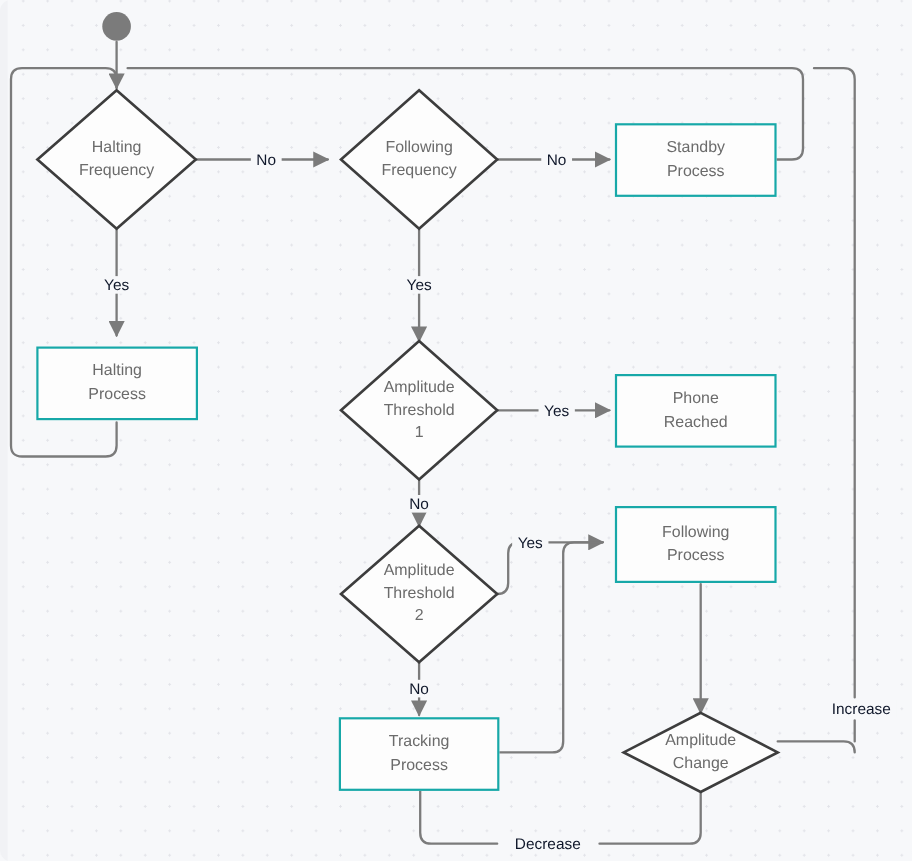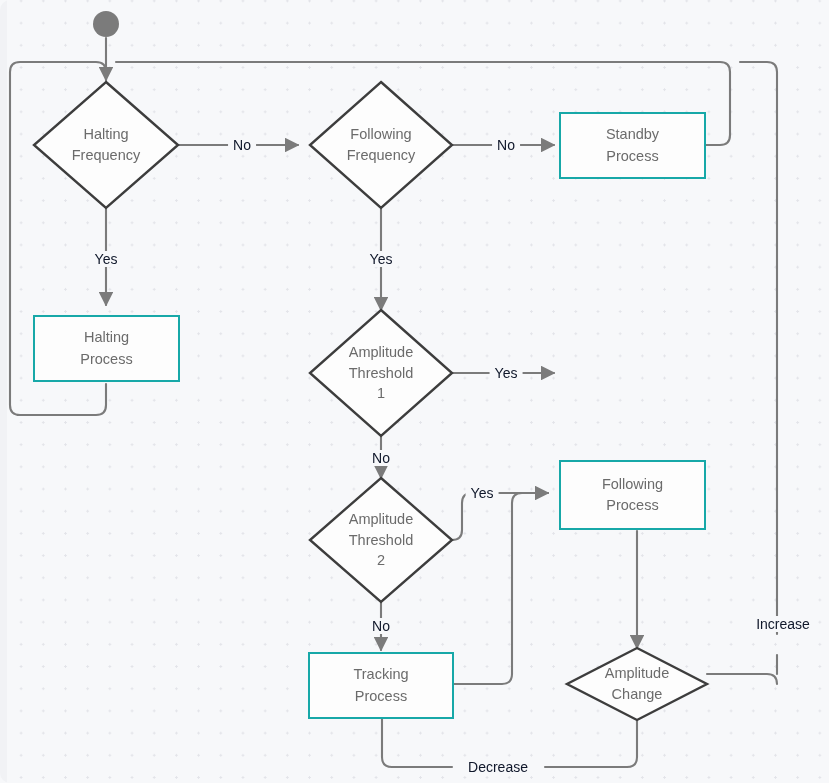--- a/index.html
+++ b/index.html
@@ -190,20 +190,26 @@
     </div>
   </div>
 
   <div class="node proc" style="left:33px; top:315px; width:147px; height:67px;">
     <div>
       <div>Halting</div>
       <div>Process</div>
     </div>
   </div>
 
+  <div class="node proc" style="left:559px; top:340px; width:147px; height:67px;">
+    <div>
+      <div>Phone</div>
+      <div>Reached</div>
+    </div>
+  </div>
 
   <div class="node proc" style="left:559px; top:460px; width:147px; height:70px;">
     <div>
       <div>Following</div>
       <div>Process</div>
     </div>
   </div>
 
   <div class="node proc" style="left:308px; top:652px; width:146px; height:67px;">
     <div>
@@ -213,16 +219,16 @@
   </div>
 
   <div class="edge-label" style="left:242px; top:145px;">No</div>
   <div class="edge-label" style="left:106px; top:259px;">Yes</div>
   <div class="edge-label" style="left:506px; top:145px;">No</div>
   <div class="edge-label" style="left:381px; top:259px;">Yes</div>
   <div class="edge-label" style="left:506px; top:373px;">Yes</div>
   <div class="edge-label" style="left:381px; top:458px;">No</div>
   <div class="edge-label" style="left:482px; top:493px;">Yes</div>
   <div class="edge-label" style="left:381px; top:626px;">No</div>
-  <div class="edge-label" style="left:783px; top:624px;">Increase</div>
+  <div class="edge-label" style="left:783px; top:644px;">Increase</div>
   <div class="edge-label" style="left:498px; top:767px;">Decrease</div>
 
 </div>
 
 </body></html>

